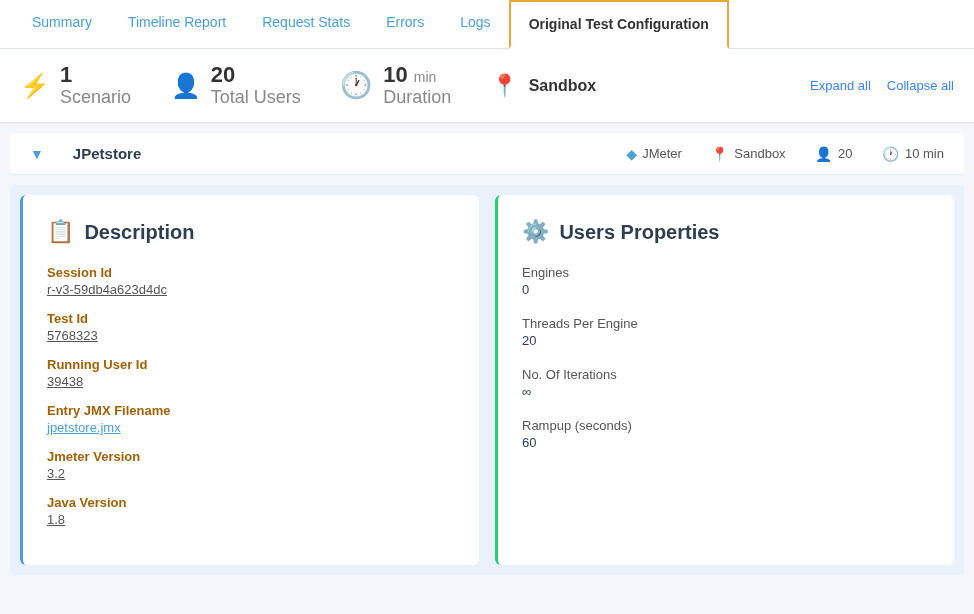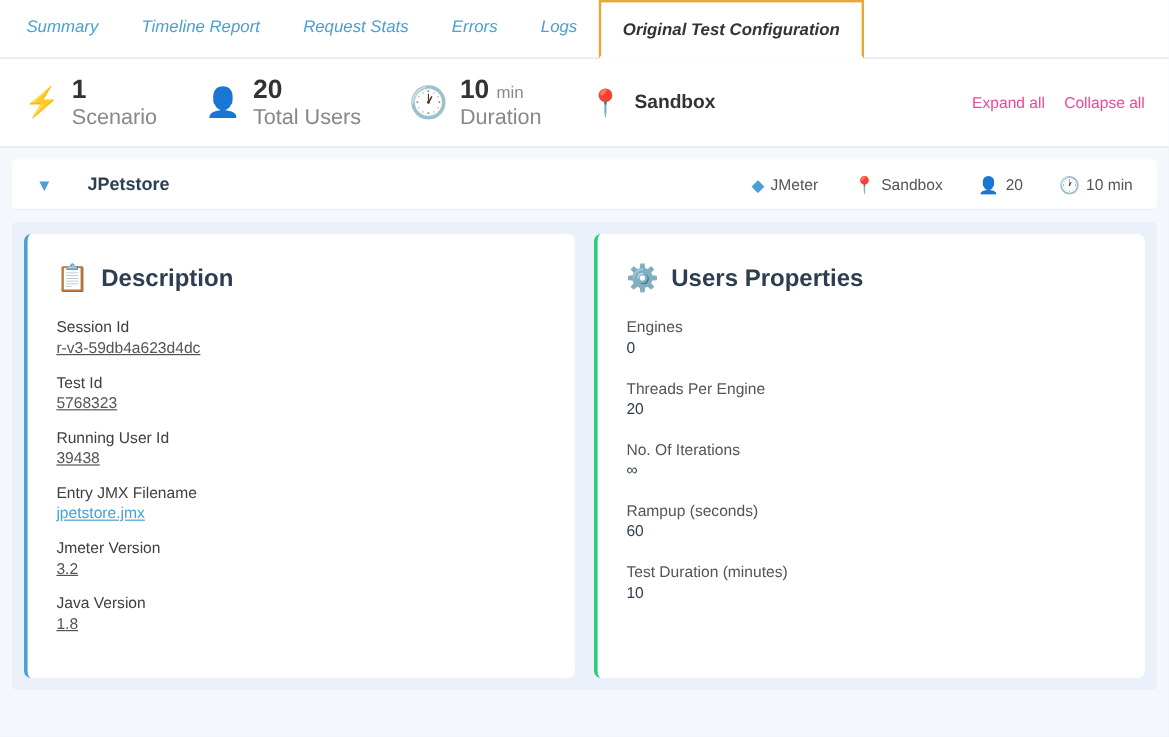--- a/index.html
+++ b/index.html
@@ -11,21 +11,21 @@
     .summary-bar { display: flex; align-items: center; background: #fff; padding: 14px 20px; border-bottom: 1px solid #dde3eb; gap: 0; }
     .summary-item { display: flex; align-items: center; gap: 10px; padding-right: 40px; }
     .summary-icon { font-size: 24px; }
     .summary-icon.speed { color: #2ecc71; }
     .summary-icon.users { color: #5dade2; }
     .summary-icon.clock { color: #5dade2; }
     .summary-icon.pin { color: #a06ab4; }
     .summary-value { font-size: 22px; font-weight: bold; color: #333; line-height: 1.1; }
     .summary-label { font-size: 18px; color: #888; }
     .expand-collapse { margin-left: auto; display: flex; gap: 16px; }
-    .expand-link { color: #ec4899; font-size: 13px; cursor: pointer; }
+    .expand-link { color: #3b82f6; font-size: 13px; cursor: pointer; }
 
     
     .test-row { display: flex; align-items: center; background: #fff; padding: 12px 20px; border-bottom: 1px solid #e8edf2; margin: 10px 10px 0 10px; border-radius: 4px; }
     .test-row-arrow { color: #4a9fd4; margin-right: 10px; font-size: 14px; cursor: pointer; }
     .test-row-name { font-size: 15px; font-weight: 600; color: #2c3e50; flex: 1; margin-left: 19px; }
     .test-row-meta { display: flex; align-items: center; gap: 30px; }
     .meta-item { display: flex; align-items: center; gap: 5px; color: #555; font-size: 13px; }
     .meta-icon { font-size: 14px; }
     .meta-icon.blue { color: #4a9fd4; }
     .meta-icon.purple { color: #9b59b6; }
@@ -37,33 +37,33 @@
     .card { background: #fff; border-radius: 6px; padding: 24px; flex: 1; border-left: 3px solid #4a9fd4; }
     .card.green-border { border-left: 3px solid #2ecc71; }
     .card-header { display: flex; align-items: center; gap: 10px; margin-bottom: 20px; }
     .card-header-icon { font-size: 22px; }
     .card-header-icon.blue { color: #4a9fd4; }
     .card-header-icon.green { color: #27ae60; }
     .card-title { font-size: 20px; font-weight: bold; color: #2c3e50; }
 
     
     .field-group { margin-bottom: 14px; }
-    .field-label { font-weight: normal; color: #404040; font-size: 13px; margin-bottom: 2px; }
+    .field-label { font-weight: bold; color: #a16207; font-size: 13px; margin-bottom: 2px; }
     .field-value { color: #555; font-size: 13px; text-decoration: underline; }
     .field-value.link { color: #4a9fd4; cursor: pointer; }
 
     
     .load-field { margin-bottom: 14px; }
     .load-label { color: #555; font-size: 13px; margin-bottom: 2px; margin-top: 19px; }
     .load-value { color: #2c3e50; font-size: 13px; font-weight: 500; }
   </style>
 </head>
 <body>
 
-<div style="display:flex; background:#fff; border-bottom:1px solid #dde3eb; padding:0 4px;font-style:italic;">
+<div style="display:flex; background:#fff; border-bottom:1px solid #dde3eb; padding:0 14px;">
   <div class="tab">Summary</div>
   <div class="tab">Timeline Report</div>
   <div class="tab">Request Stats</div>
   <div class="tab">Errors</div>
   <div class="tab">Logs</div>
   <div class="tab active">Original Test Configuration</div>
 </div>
 
 <div class="summary-bar">
   <div class="summary-item">
@@ -171,18 +171,14 @@
       <div class="load-value">20</div>
     </div>
     <div class="load-field">
       <div class="load-label">No. Of Iterations</div>
       <div class="load-value">∞</div>
     </div>
     <div class="load-field">
       <div class="load-label">Rampup (seconds)</div>
       <div class="load-value">60</div>
     </div>
-    <div class="load-field">
-      <div class="load-label">Test Duration (minutes)</div>
-      <div class="load-value">10</div>
-    </div>
   </div>
 </div>
 
 </body></html>

